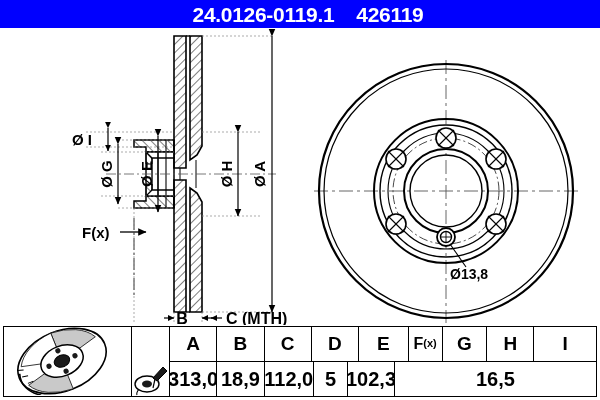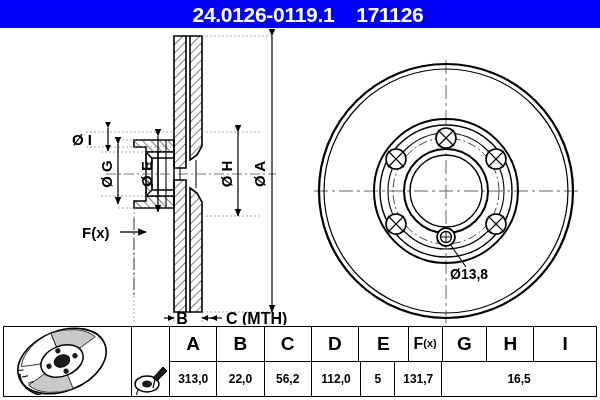--- a/index.html
+++ b/index.html
@@ -101,21 +101,21 @@
     border-right: 1.4px solid #000;
     display: flex;
     align-items: center;
     justify-content: center;
     font-weight: bold;
     line-height: 1;
     overflow: hidden;
   }
   .tcell:last-child { border-right: none; }
   .trow.head .tcell { font-size: 19px; }
-  .trow.body .tcell { font-size: 12px; }
+  .trow.body .tcell { font-size: 20px; }
   .tcell .fx-main { font-size: 16px; }
   .tcell .fx-sub { font-size: 11px; }
 
   .c-A { flex: 0 0 11.1%; }
   .c-B { flex: 0 0 11.1%; }
   .c-C { flex: 0 0 11.1%; }
   .c-D { flex: 0 0 11.1%; }
   .c-E { flex: 0 0 11.6%; }
   .c-F { flex: 0 0 8.0%; }
   .c-G { flex: 0 0 10.5%; }
@@ -129,21 +129,21 @@
   }
 </style>
 </head>
 <body>
 
 <div id="page">
 
   <div id="header">
     <span class="code">24.0126-0119.1</span>
     <span class="sep"></span>
-    <span class="refno">171126</span>
+    <span class="refno">426119</span>
   </div>
 
 
   <div id="drawing">
     <svg width="600" height="297" viewBox="0 0 600 297" xmlns="http://www.w3.org/2000/svg">
       <defs>
         <pattern id="hatchR" width="6" height="6" patternTransform="rotate(45)" patternUnits="userSpaceOnUse">
           <line x1="0" y1="0" x2="0" y2="6" stroke="#000" stroke-width="1"></line>
         </pattern>
         <pattern id="hatchL" width="6" height="6" patternTransform="rotate(-45)" patternUnits="userSpaceOnUse">
@@ -364,23 +364,22 @@
         <div class="tcell c-F">
           <span class="fx-main">F</span>
             <span class="fx-sub">(x)</span>
         </div>
         <div class="tcell c-G">G</div>
         <div class="tcell c-H">H</div>
         <div class="tcell c-I">I</div>
       </div>
       <div class="trow body">
         <div class="tcell c-A">313,0</div>
-        <div class="tcell c-C">22,0</div>
-        <div class="tcell c-D">56,2</div>
+        <div class="tcell c-C">18,9</div>
         <div class="tcell c-E">112,0</div>
         <div class="tcell c-F">5</div>
-        <div class="tcell c-H">131,7</div>
+        <div class="tcell c-H">102,3</div>
         <div class="tcell c-I">16,5</div>
       </div>
     </div>
   </div>
 
 </div>
 
 </body></html>

